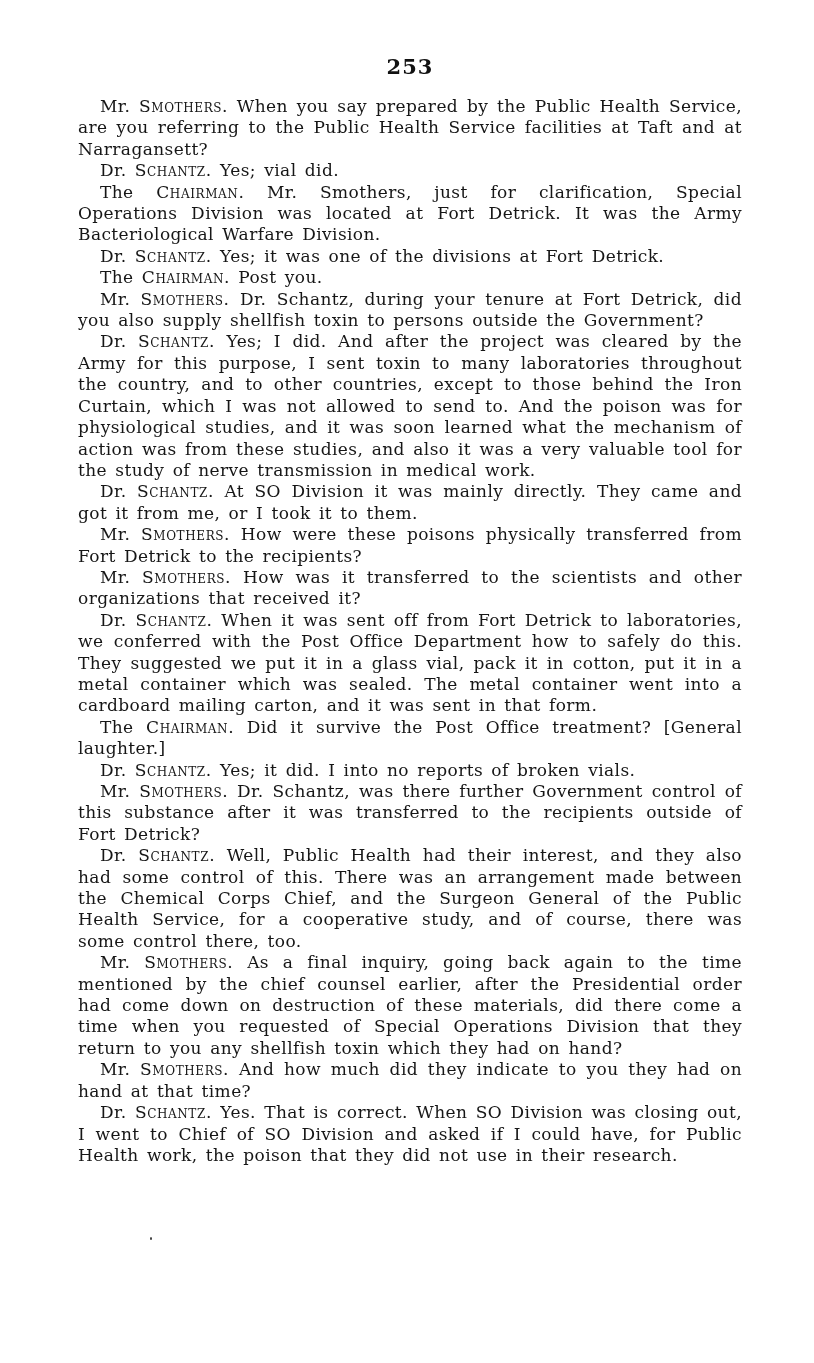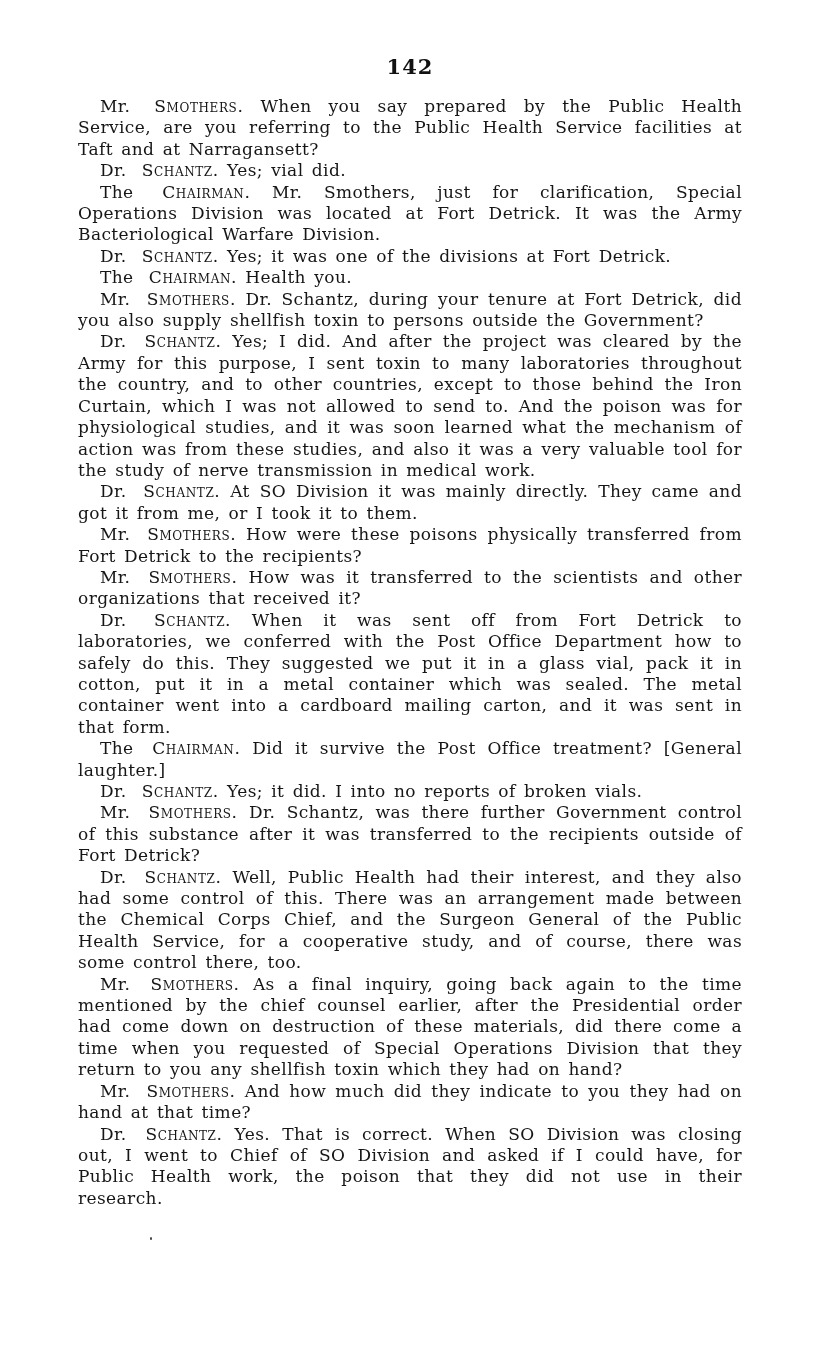--- a/index.html
+++ b/index.html
@@ -43,44 +43,43 @@
     text-align: justify;
     color: #161616;
   }
   .para {
     margin: 0;
     text-indent: 22px;
   }
   .speaker-name {
     font-variant: small-caps;
     letter-spacing: 0.6px;
-    margin-left: 7px;
   }
   .speck {
     position: absolute;
     top: 1237px;
     left: 150px;
     width: 2px;
     height: 3px;
     background: #3a3a3a;
     border-radius: 50%;
   }
 </style>
 </head>
 <body>
 
 <div class="page">
-  <div class="page-number">142</div>
+  <div class="page-number">253</div>
 
   <div class="body-text" id="paragraphs">
       <p class="para"><span class="speaker-prefix">Mr. </span><span class="speaker-name">Smothers.</span><span class="speech-text"> When you say prepared by the Public Health Service, are you referring to the Public Health Service facilities at Taft and at Narragansett?</span></p>
       <p class="para"><span class="speaker-prefix">Dr. </span><span class="speaker-name">Schantz.</span><span class="speech-text"> Yes; vial did.</span></p>
       <p class="para"><span class="speaker-prefix">The </span><span class="speaker-name">Chairman.</span><span class="speech-text"> Mr. Smothers, just for clarification, Special Operations Division was located at Fort Detrick. It was the Army Bacteriological Warfare Division.</span></p>
       <p class="para"><span class="speaker-prefix">Dr. </span><span class="speaker-name">Schantz.</span><span class="speech-text"> Yes; it was one of the divisions at Fort Detrick.</span></p>
-      <p class="para"><span class="speaker-prefix">The </span><span class="speaker-name">Chairman.</span><span class="speech-text"> Health you.</span></p>
+      <p class="para"><span class="speaker-prefix">The </span><span class="speaker-name">Chairman.</span><span class="speech-text"> Post you.</span></p>
       <p class="para"><span class="speaker-prefix">Mr. </span><span class="speaker-name">Smothers.</span><span class="speech-text"> Dr. Schantz, during your tenure at Fort Detrick, did you also supply shellfish toxin to persons outside the Government?</span></p>
       <p class="para"><span class="speaker-prefix">Dr. </span><span class="speaker-name">Schantz.</span><span class="speech-text"> Yes; I did. And after the project was cleared by the Army for this purpose, I sent toxin to many laboratories throughout the country, and to other countries, except to those behind the Iron Curtain, which I was not allowed to send to. And the poison was for physiological studies, and it was soon learned what the mechanism of action was from these studies, and also it was a very valuable tool for the study of nerve transmission in medical work.</span></p>
       <p class="para"><span class="speaker-prefix">Dr. </span><span class="speaker-name">Schantz.</span><span class="speech-text"> At SO Division it was mainly directly. They came and got it from me, or I took it to them.</span></p>
       <p class="para"><span class="speaker-prefix">Mr. </span><span class="speaker-name">Smothers.</span><span class="speech-text"> How were these poisons physically transferred from Fort Detrick to the recipients?</span></p>
       <p class="para"><span class="speaker-prefix">Mr. </span><span class="speaker-name">Smothers.</span><span class="speech-text"> How was it transferred to the scientists and other organizations that received it?</span></p>
       <p class="para"><span class="speaker-prefix">Dr. </span><span class="speaker-name">Schantz.</span><span class="speech-text"> When it was sent off from Fort Detrick to laboratories, we conferred with the Post Office Department how to safely do this. They suggested we put it in a glass vial, pack it in cotton, put it in a metal container which was sealed. The metal container went into a cardboard mailing carton, and it was sent in that form.</span></p>
       <p class="para"><span class="speaker-prefix">The </span><span class="speaker-name">Chairman.</span><span class="speech-text"> Did it survive the Post Office treatment? [General laughter.]</span></p>
       <p class="para"><span class="speaker-prefix">Dr. </span><span class="speaker-name">Schantz.</span><span class="speech-text"> Yes; it did. I into no reports of broken vials.</span></p>
       <p class="para"><span class="speaker-prefix">Mr. </span><span class="speaker-name">Smothers.</span><span class="speech-text"> Dr. Schantz, was there further Government control of this substance after it was transferred to the recipients outside of Fort Detrick?</span></p>
       <p class="para"><span class="speaker-prefix">Dr. </span><span class="speaker-name">Schantz.</span><span class="speech-text"> Well, Public Health had their interest, and they also had some control of this. There was an arrangement made between the Chemical Corps Chief, and the Surgeon General of the Public Health Service, for a cooperative study, and of course, there was some control there, too.</span></p>

